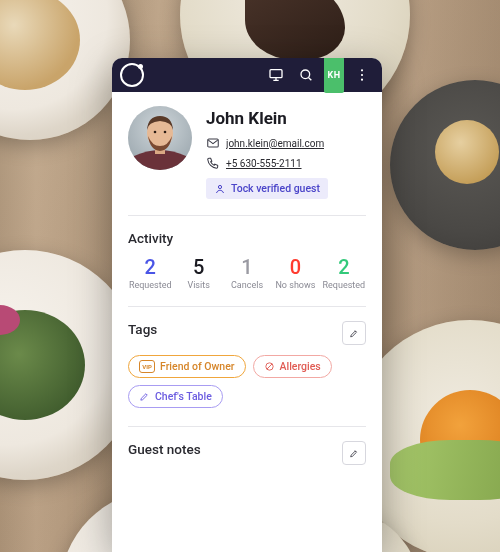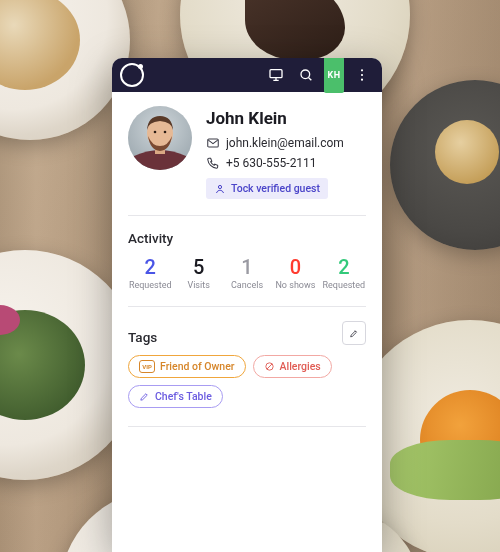--- a/index.html
+++ b/index.html
@@ -124,22 +124,23 @@
     align-items: center;
     gap: 6px;
     margin-bottom: 6px;
   }
   .contact-row .ic {
     width: 14px; height: 14px;
     flex-shrink: 0;
     color: #3a3a46;
   }
   .contact-row a {
-    font-size: 12px;
+    font-size: 10px;
     color: #2a2a30;
+    text-decoration: underline;
     white-space: nowrap;
     overflow: hidden;
     text-overflow: ellipsis;
   }
   .verified-pill {
     display: inline-flex;
     align-items: center;
     gap: 5px;
     background: #ecebfb;
     color: #4a44c9;
@@ -155,21 +156,21 @@
     border: none;
     border-top: 1px solid #e6e6ea;
     margin: 16px 0 0;
   }
 
   .section {
     padding-top: 14px;
   }
   .section-head {
     display: flex;
-    align-items: flex-end;
+    align-items: flex-start;
     justify-content: space-between;
     margin-bottom: 10px;
   }
   .section-title {
     font-size: 13.5px;
     font-weight: 500;
     color: #2a2a30;
   }
   .edit-btn {
     width: 24px; height: 24px;
@@ -399,15 +400,26 @@
             <svg class="ic" viewBox="0 0 24 24" fill="none" stroke="#6b5ce0" stroke-width="2">
               <path d="M4 20l4-1 10-10-3-3L5 16l-1 4z"></path>
             </svg>
             <span>Chef's Table</span>
           </span>
         </div>
     </div>
 
     <hr class="divider" style="margin-top:18px">
 
+    <div class="section">
+      <div class="section-head">
+        <div class="section-title">Guest notes</div>
+        <button class="edit-btn">
+          <svg viewBox="0 0 24 24" fill="none" stroke="currentColor" stroke-width="2">
+              <path d="M4 20l4-1 10-10-3-3L5 16l-1 4z"></path>
+              <path d="M14 5l3 3"></path>
+            </svg>
+        </button>
+      </div>
+    </div>
 
   </div>
 </div>
 
 </body></html>

